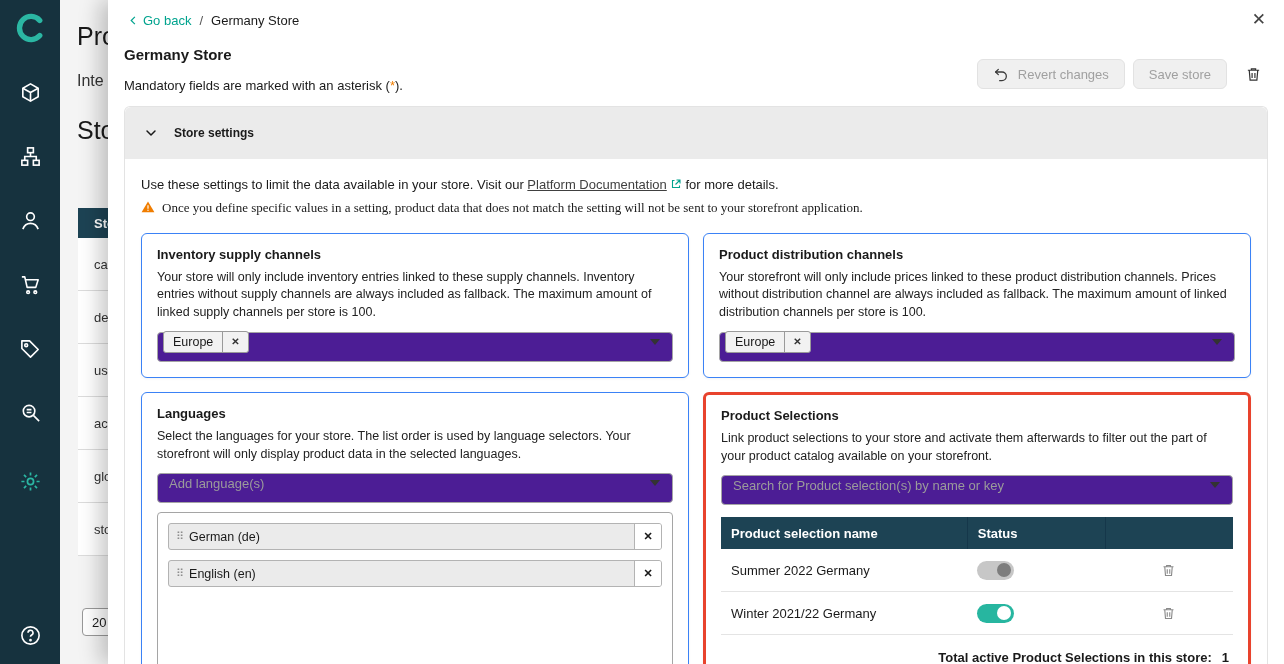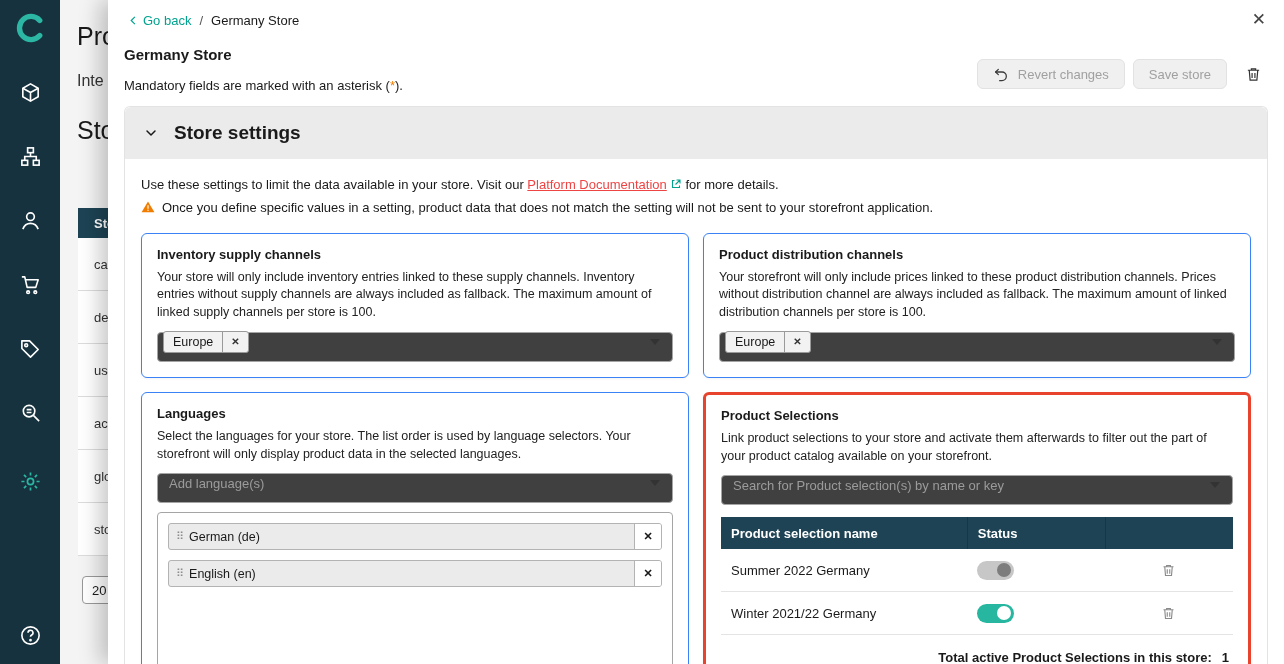--- a/index.html
+++ b/index.html
@@ -15,21 +15,21 @@
   .nav-btn.help { margin-top:auto; margin-bottom:0; }
 
   
   .bg-page { position:absolute; left:60px; top:0; right:0; bottom:0; background:#f4f4f4; z-index:10; }
   .bg-heading { position:absolute; left:17px; top:22px; font-size:25px; color:#1a1a1a; white-space:nowrap; }
   .bg-subheading { position:absolute; left:17px; top:72px; font-size:16px; color:#333; white-space:nowrap; }
   .bg-section-heading { position:absolute; left:17px; top:116px; font-size:25px; white-space:nowrap; }
   .bg-table { position:absolute; left:18px; top:208px; width:240px; }
   .bg-table-head { height:30px; background:#1d4354; color:#fff; font-size:13px; font-weight:bold; display:flex; align-items:center; padding-left:16px; }
   .bg-row { height:53px; background:#fff; border-bottom:1px solid #dcdcdc; display:flex; align-items:center; padding-left:16px; font-size:13px; color:#333; }
-  .bg-pagesize { position:absolute; left:22px; top:576px; width:40px; height:28px; border:1px solid #999; border-radius:4px; background:#fff; display:flex; align-items:center; padding-left:9px; font-size:13px; cursor:pointer; }
+  .bg-pagesize { position:absolute; left:22px; top:608px; width:40px; height:28px; border:1px solid #999; border-radius:4px; background:#fff; display:flex; align-items:center; padding-left:9px; font-size:13px; cursor:pointer; }
 
   
   .modal { position:absolute; left:108px; top:0; right:0; bottom:0; background:#fff; z-index:40; box-shadow:-8px 0 20px rgba(0,0,0,0.22); }
   .topbar { height:28px; display:flex; align-items:flex-end; padding:0 18px 0 20px; font-size:13px; gap:6px; }
   .back-link { color:#00a38e; display:flex; align-items:center; gap:4px; cursor:pointer; }
   .crumb-sep { color:#555; margin:0 2px; }
   .close-x { margin-left:auto; font-size:17px; color:#444; cursor:pointer; line-height:1; }
 
   .page { padding:18px 16px 0; }
   .page-head { display:flex; align-items:flex-end; }
@@ -39,34 +39,34 @@
   .head-actions { margin-left:auto; display:flex; align-items:center; gap:8px; margin-bottom:4px; }
   .btn { height:30px; padding:0 15px; background:#f0f0f0; border:1px solid #e2e2e2; border-radius:6px; color:#a0a0a0; font-size:13px; display:flex; align-items:center; gap:9px; cursor:pointer; font-family:inherit; }
   .btn svg { width:16px; height:16px; }
   .icon-btn { background:none; border:none; padding:4px 6px; cursor:pointer; color:#333; margin-left:4px; display:flex; }
   .icon-btn svg { width:17px; height:17px; }
 
   .section { margin-top:13px; border:1px solid #e3e3e3; border-bottom:none; border-radius:6px 6px 0 0; }
   .section-header { height:52px; background:#ebebeb; border-radius:6px 6px 0 0; display:flex; align-items:center; gap:15px; padding:0 18px; cursor:pointer; }
   .chev { display:flex; }
   .chev svg { width:16px; height:16px; }
-  .section-title { font-size:19px; font-weight:bold; }
+  .section-title { font-size:12px; font-weight:bold; }
   .section-body { padding:16px 16px 20px; background:#fff; }
   .intro { font-size:13px; line-height:1.5; }
-  .intro .doc-link { color:#ef4444; text-decoration:underline; cursor:pointer; }
+  .intro .doc-link { color:#404040; text-decoration:underline; cursor:pointer; }
   .ext-icon { display:inline-block; vertical-align:-1px; margin-left:3px; cursor:pointer; }
-  .warning-row { display:flex; gap:7px; margin-top:3px; font-size:13px; align-items:flex-start; line-height:1.4; }
+  .warning-row { display:flex; gap:7px; margin-top:3px; font-size:13px; align-items:flex-start; line-height:1.4;font-family:Liberation Serif, serif; }
   .warn-ico { display:flex; margin-top:1px; }
 
   .cards { display:grid; grid-template-columns:1fr 1fr; gap:14px; margin-top:16px; align-items:start; }
   .card { background:#fff; border:1px solid #3b82f6; border-radius:6px; padding:13px 15px 15px; box-shadow:0 1px 3px rgba(0,0,0,0.05); }
   .card-title { font-size:13px; font-weight:bold; margin-bottom:7px; }
   .card-desc { font-size:12.5px; color:#222; line-height:1.42; }
 
-  .select { margin-top:10px; height:30px; border:1px solid #a5a5a5; border-radius:4px; background:#404040; display:flex; align-items:center; padding:0 12px 10px 5px; cursor:pointer; }
+  .select { margin-top:10px; height:30px; border:1px solid #a5a5a5; border-radius:4px; background:#4c1d95; display:flex; align-items:center; padding:0 12px 10px 5px; cursor:pointer; }
   .chip { display:flex; align-items:stretch; border:1px solid #9a9a9a; border-radius:3px; overflow:hidden; font-size:12.5px; background:#f2f2f2; }
   .chip-label { padding:3px 9px; display:flex; align-items:center; }
   .chip-x { padding:3px 8px; border-left:1px solid #9a9a9a; display:flex; align-items:center; font-size:10px; font-weight:bold; color:#333; cursor:pointer; }
   .placeholder { color:#9b9b9b; font-size:13px; padding-left:6px;text-align:right; }
   .caret { margin-left:auto; width:0; height:0; border-left:5px solid transparent; border-right:5px solid transparent; border-top:6px solid #333; cursor:pointer; }
 
   .lang-list { margin-top:9px; border:1px solid #a5a5a5; border-radius:4px; background:#fff; padding:10px; height:205px; }
   .lang-item { display:flex; align-items:stretch; height:27px; border:1px solid #b3b3b3; border-radius:3px; background:#ebebeb; font-size:12.5px; margin-bottom:10px; overflow:hidden; }
   .drag-dots { display:flex; align-items:center; padding:0 5px 0 7px; color:#8d8d8d; font-size:11px; cursor:grab; }
   .lang-label { display:flex; align-items:center; }

